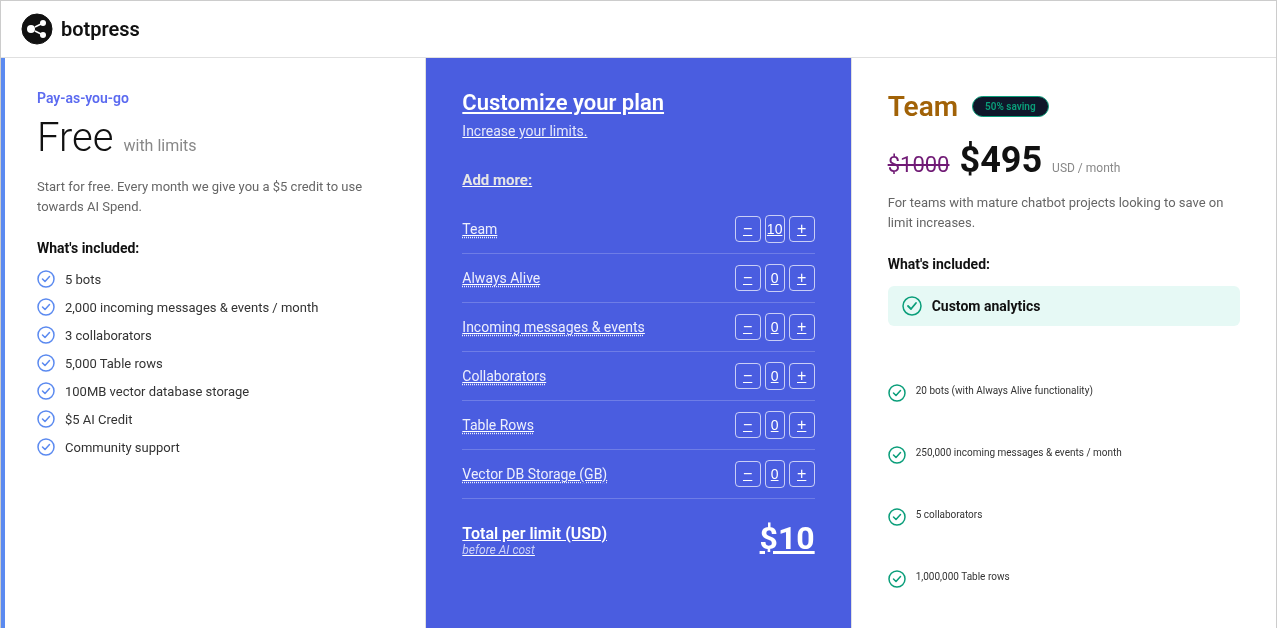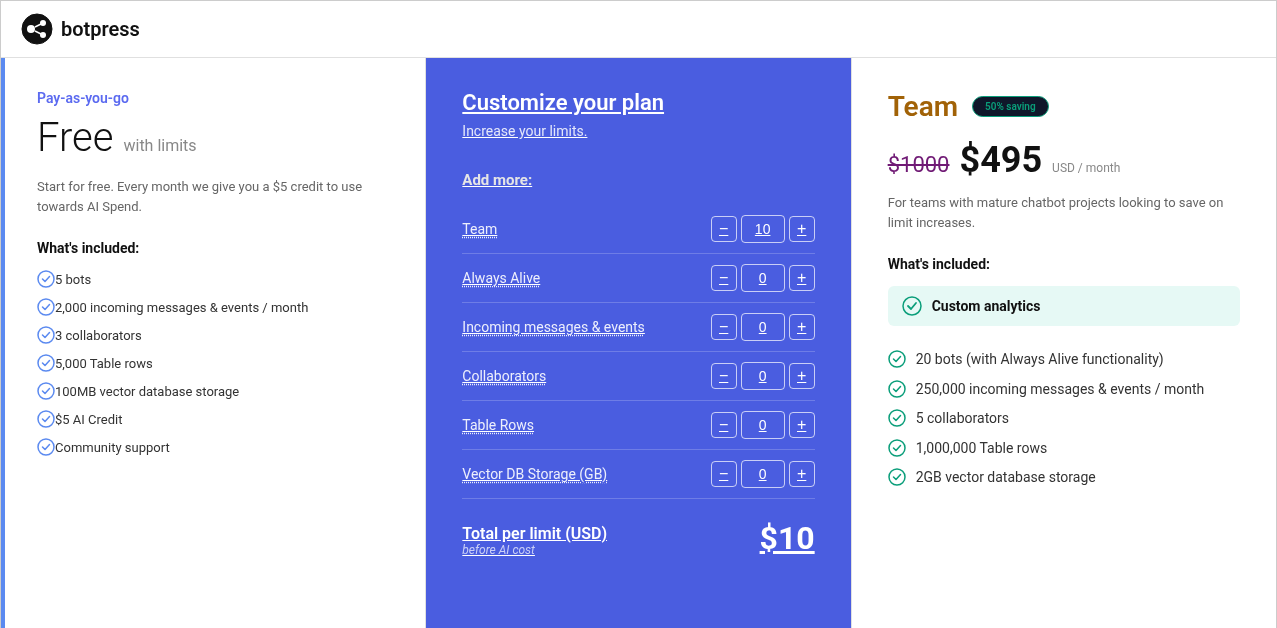--- a/index.html
+++ b/index.html
@@ -88,20 +88,21 @@
     }
     .feature-list {
       list-style: none;
       display: flex;
       flex-direction: column;
       gap: 10px;
     }
     .feature-item {
       display: flex;
       align-items: center;
+      gap: 10px;
       font-size: 13px;
       color: #333;
     }
     .check-icon {
       width: 18px;
       height: 18px;
       flex-shrink: 0;
     }
     
     .panel-customize {
@@ -155,21 +156,21 @@
       border-radius: 4px;
       color: #fff;
       font-size: 16px;
       cursor: pointer;
       display: flex;
       align-items: center;
       justify-content: center;
       line-height: 1;
     }
     .stepper-val {
-      width: 44px;
+      width: 20px;
       height: 28px;
       background: transparent;
       border: 1.5px solid rgba(255,255,255,0.7);
       border-radius: 4px;
       color: #fff;
       font-size: 14px;
       text-align: center;
     }
     .stepper-val::placeholder { color: rgba(255,255,255,0.7); }
     .total-row {
@@ -269,23 +270,24 @@
     .team-features {
       list-style: none;
       display: flex;
       flex-direction: column;
       gap: 10px;
     }
     .team-feature-item {
       display: flex;
       align-items: flex-start;
       gap: 10px;
-      font-size: 14px;
+      font-size: 10px;
       color: #333;
       line-height: 1.4;
+      margin-top: 34px;
     }
   </style>
 </head>
 <body>
 
 <div class="header">
   <div class="logo">
     <svg class="logo-icon" viewBox="0 0 32 32" fill="none" xmlns="http://www.w3.org/2000/svg">
       <circle cx="16" cy="16" r="15" fill="#111" stroke="#111" stroke-width="1"></circle>
       <circle cx="10" cy="16" r="4" fill="#fff"></circle>

